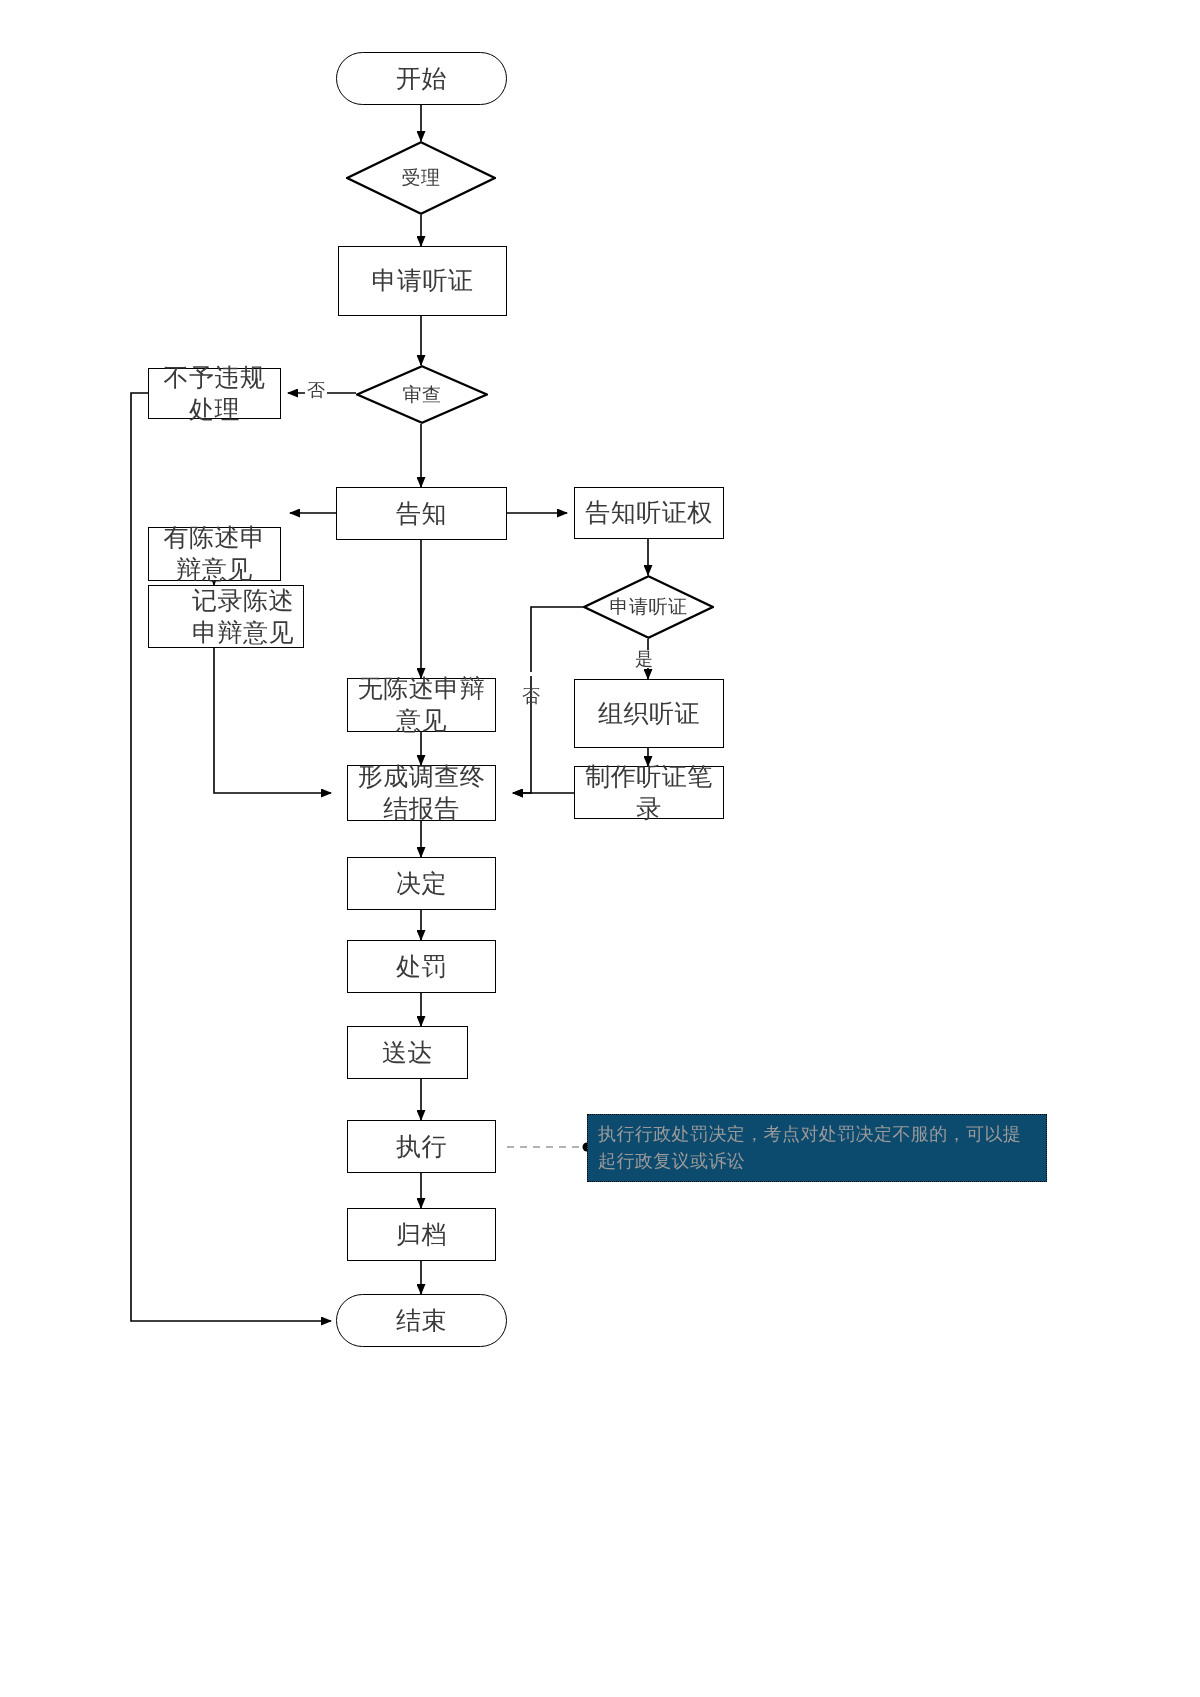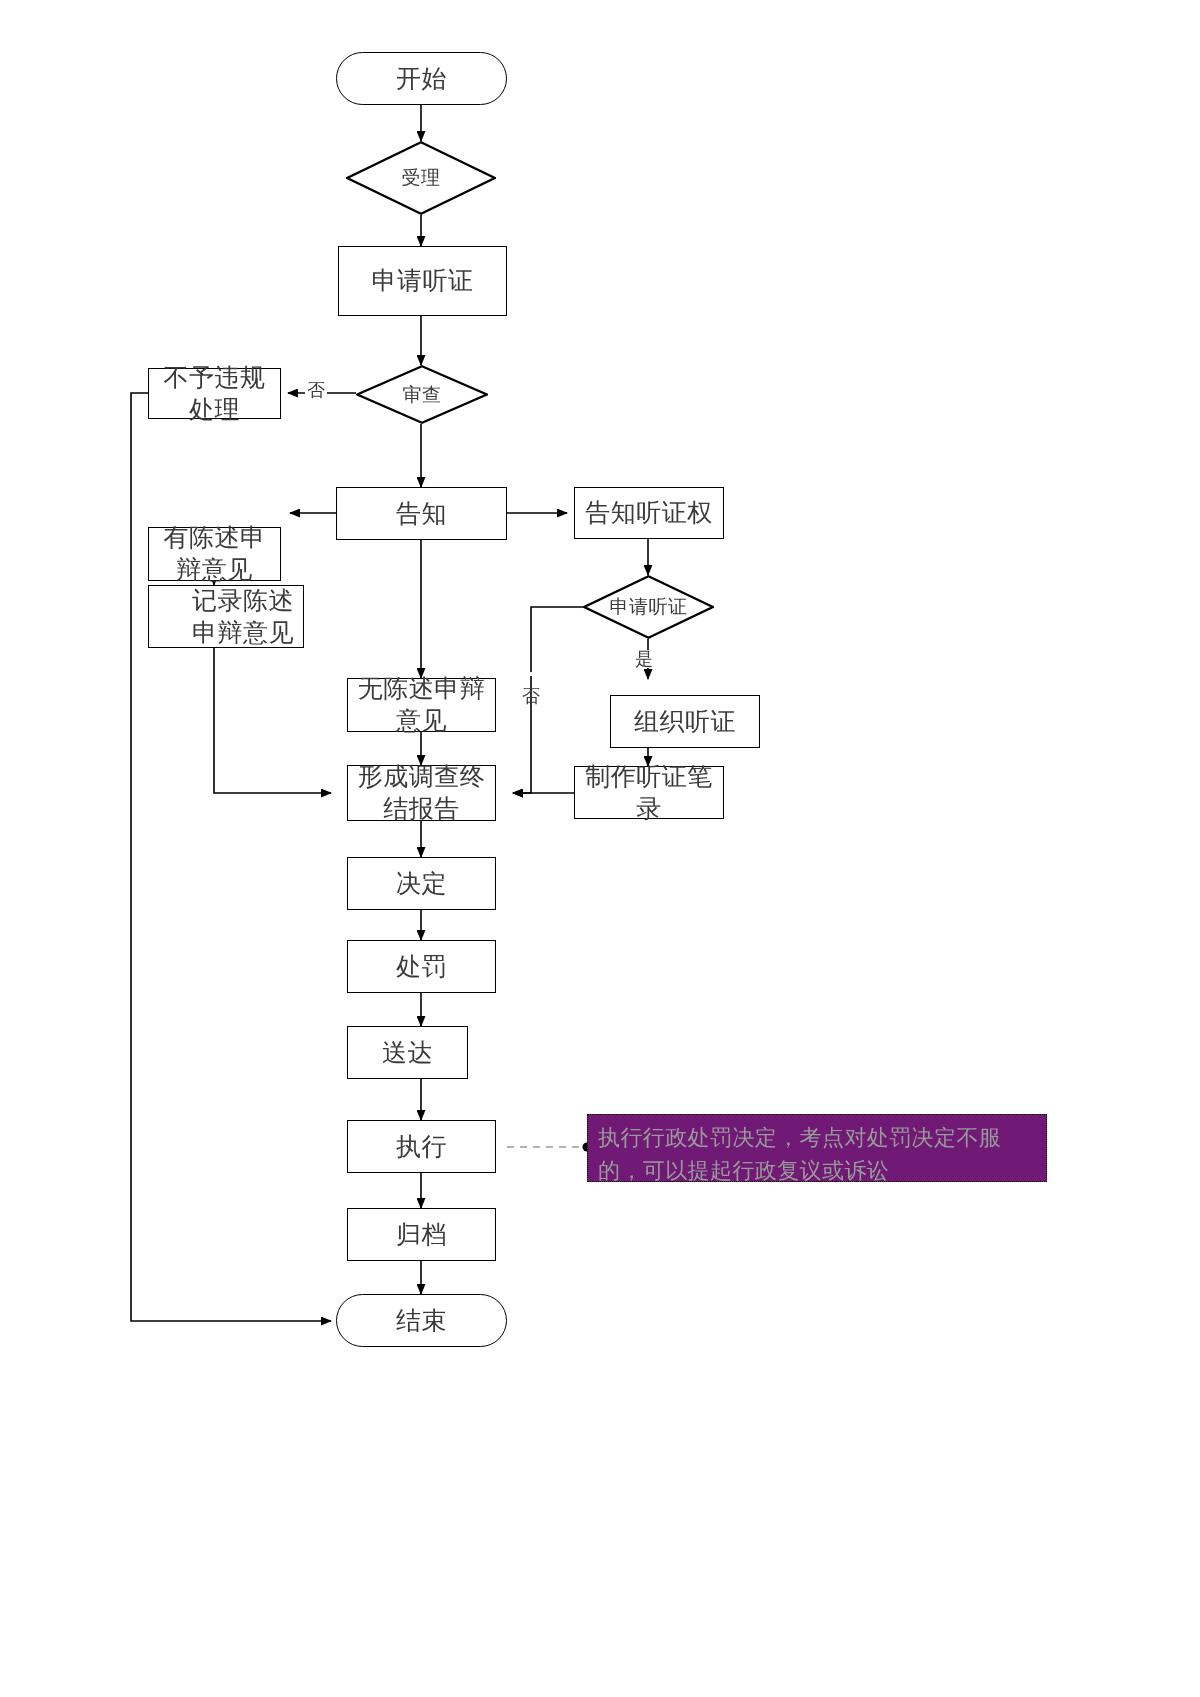--- a/index.html
+++ b/index.html
@@ -79,23 +79,23 @@
   .edge-label.vertical {
     writing-mode: vertical-rl;
     text-orientation: upright;
     padding: 2px 0;
   }
 
   .note {
     position: absolute;
     box-sizing: border-box;
     border: 1.8px dotted #000000;
-    background: #701a75;
+    background: #0c4a6e;
     color: #9a9a9a;
-    font-size: 22px;
+    font-size: 18px;
     line-height: 1.5;
     padding: 6px 10px;
     z-index: 3;
     letter-spacing: 0.4px;
   }
 </style>
 </head>
 <body>
 
 <div id="canvas">
@@ -213,21 +213,21 @@
     <svg class="dshape" viewBox="0 0 131 64" preserveAspectRatio="none">
       <polygon points="65.5,1.2 129.8,32 65.5,62.8 1.2,32" fill="#ffffff" stroke="#000000" stroke-width="2.2" vector-effect="non-scaling-stroke"></polygon>
     </svg>
     <div class="dlabel">申请听证</div>
   </div>
 
   <div class="edge-label" style="left:633px; top:650px;">是</div>
 
   <div class="edge-label vertical" style="left:522px; top:672px;">否</div>
 
-  <div class="node process" style="left:574px; top:695px; width:150px; height:53px;margin-left:36px;">
+  <div class="node process" style="left:574px; top:679px; width:150px; height:69px;">
     <span>组织听证</span>
   </div>
 
   <div class="node process" style="left:574px; top:766px; width:150px; height:53px;">
     <span>制作听证笔录</span>
   </div>
 
   <div class="node process" style="left:347px; top:765px; width:149px; height:56px;">
     <span>形成调查终结报告</span>
   </div>

